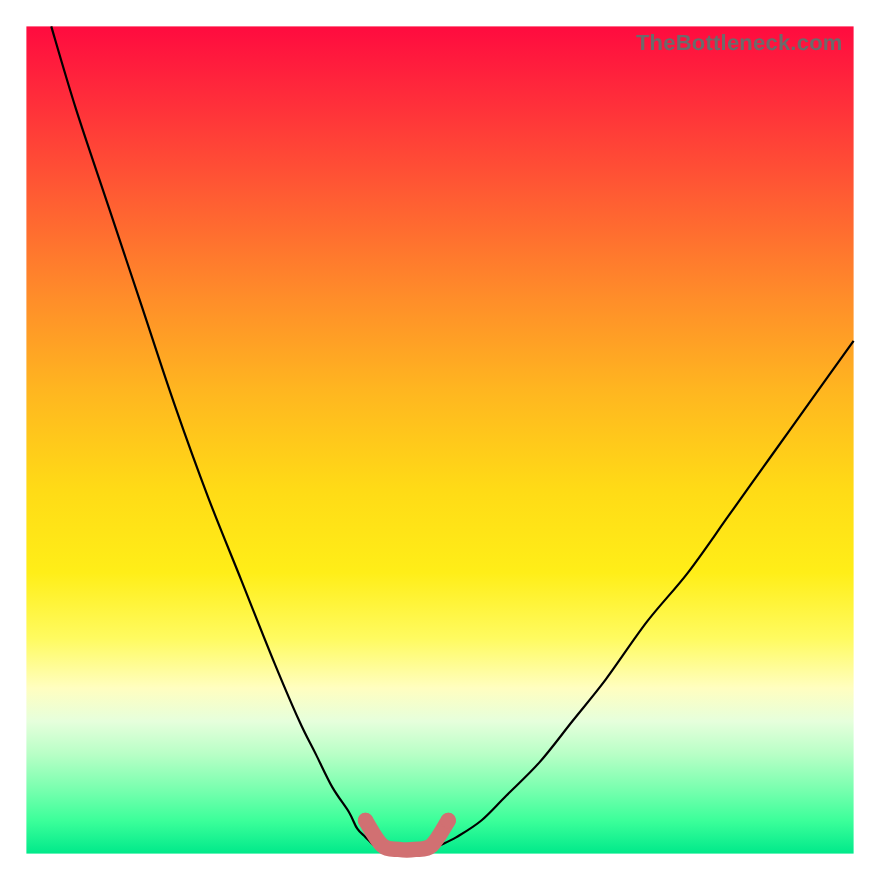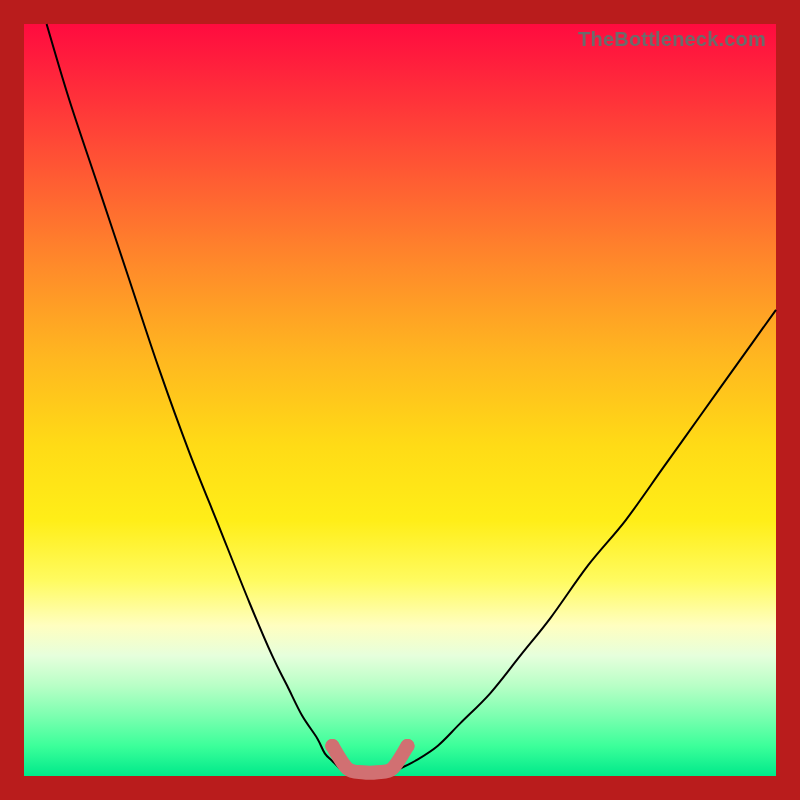--- a/index.html
+++ b/index.html
@@ -1,21 +1,21 @@
 <!DOCTYPE html>
 <html><head>
 <meta charset="utf-8">
 <style>
   * { margin: 0; padding: 0; box-sizing: border-box; }
   html, body { width: 800px; height: 800px; background: #000; overflow: hidden; }
   .frame {
     position: relative;
     width: 800px;
     height: 800px;
-    background: #b91c1c;
+    background: #ffffff;
   }
   .plot-area {
     position: absolute;
     left: 24px;
     top: 24px;
     width: 752px;
     height: 752px;
     background: linear-gradient(to bottom,
       #ff0b3f 0%,
       #ff2a3b 8%,

